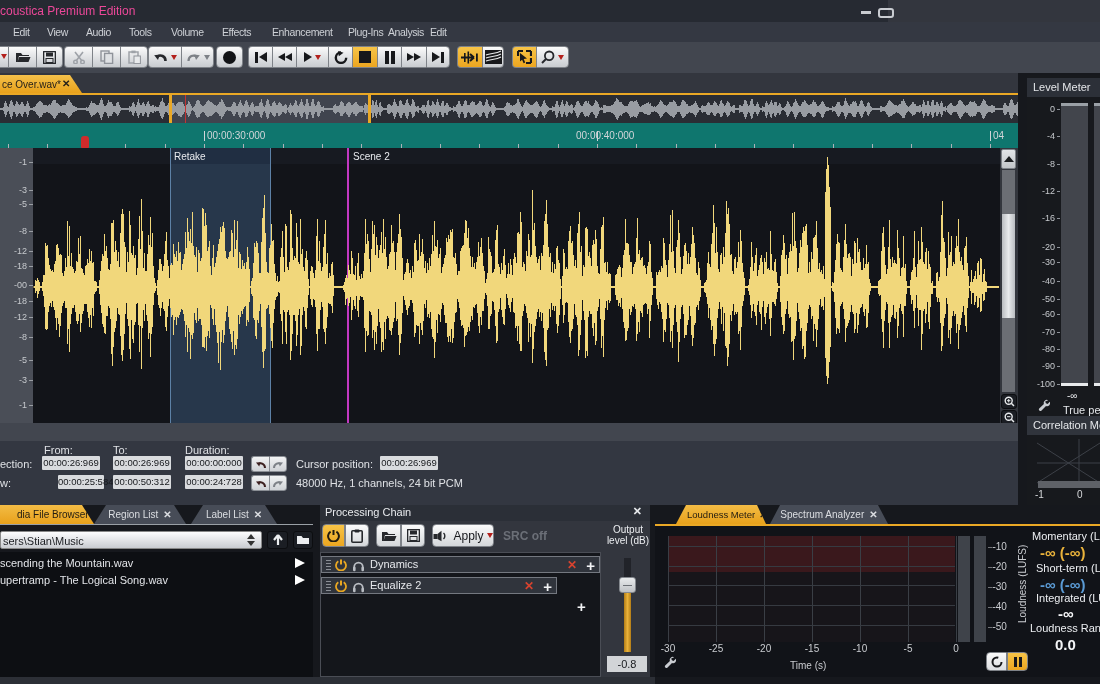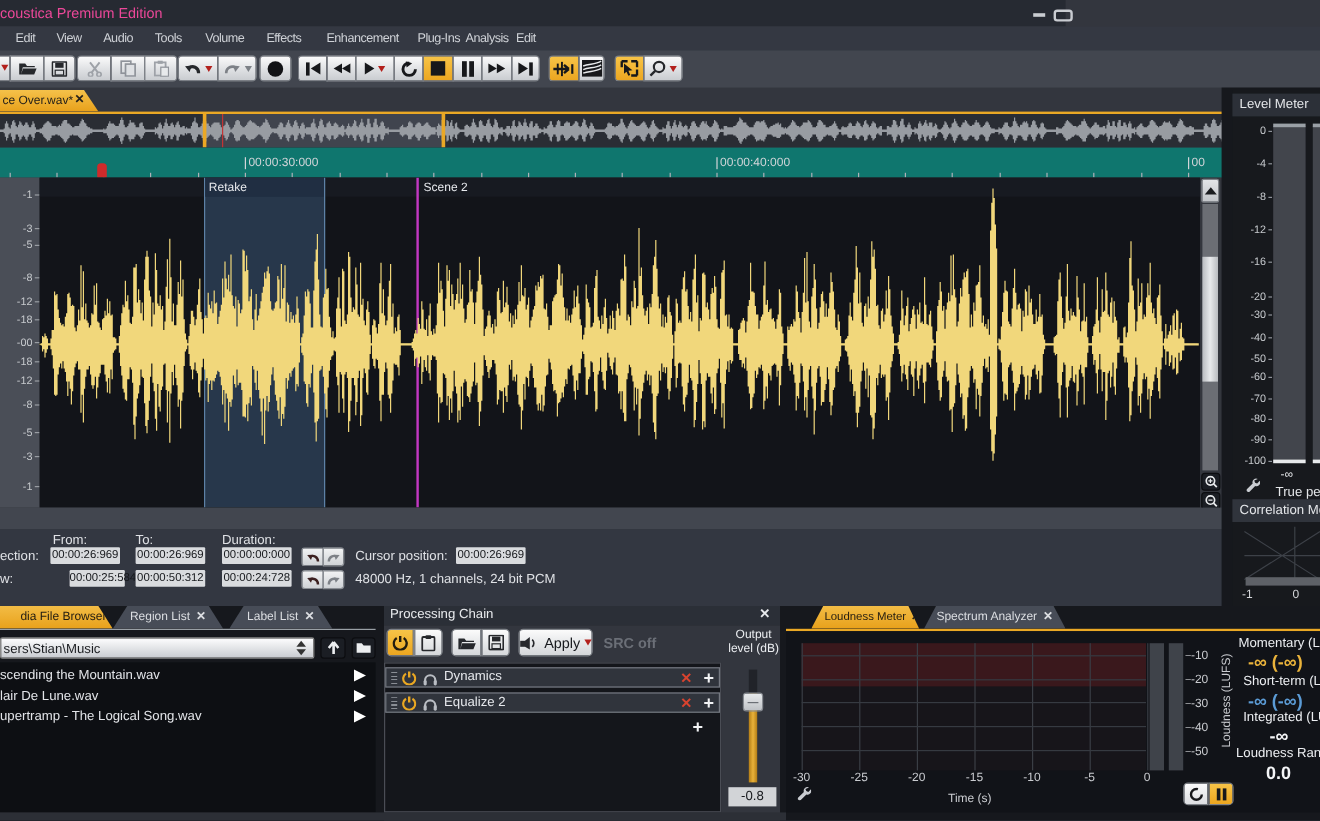--- a/index.html
+++ b/index.html
@@ -222,23 +222,23 @@
       <div class="tick" style="left:754px"></div>
       <div class="tick" style="left:793px"></div>
       <div class="tick" style="left:833px"></div>
       <div class="tick" style="left:872px"></div>
       <div class="tick" style="left:911px"></div>
       <div class="tick" style="left:951px"></div>
       <div class="tick" style="left:990px"></div>
       <div style="position:absolute;left:204px;top:8px;width:1px;height:10px;background:#d2d5d9"></div>
       <div class="lbl" style="left:207px">00:00:30:000</div>
       <div style="position:absolute;left:597px;top:8px;width:1px;height:10px;background:#d2d5d9"></div>
-      <div class="lbl" style="left:600px">00:00:40:000</div>
+      <div class="lbl" style="left:576px">00:00:40:000</div>
       <div style="position:absolute;left:990px;top:8px;width:1px;height:10px;background:#d2d5d9"></div>
-      <div class="lbl" style="left:993px">00</div>
+      <div class="lbl" style="left:993px">04</div>
     </div>
     <div class="abs pin"></div>
     <div class="abs gutter">
       <div style="top:14px">-1</div>
       <i style="top:14px"></i>
       <div style="top:42px">-3</div>
       <i style="top:42px"></i>
       <div style="top:56px">-5</div>
       <i style="top:56px"></i>
       <div style="top:83px">-8</div>
@@ -404,21 +404,20 @@
         <path d="M5 11 L5 2 M5 1 L1 6 M5 1 L9 6" stroke="#eceef0" stroke-width="2.2" fill="none"></path>
       </svg>
     </div>
     <div class="darkbtn" style="left:293px;top:531px;width:20px;height:18px">
       <svg width="12" height="10" viewBox="0 0 12 10" style="">
         <path d="M0 9 L0 1 L4.5 1 L6 3 L12 3 L12 9 Z" fill="#eceef0"></path>
       </svg>
     </div>
     <div class="filelist">
       <div class="frow"><span>scending the Mountain.wav</span><span class="play"></span></div>
-      <div class="frow"><span>lair De Lune.wav</span><span class="play"></span></div>
       <div class="frow"><span>upertramp - The Logical Song.wav</span><span class="play"></span></div>
     </div>
     <div class="abs" style="left:320px;top:505px;width:330px;height:16px;background:#2b2f37;color:#e8eaed;font-size:11px">
       <span style="position:absolute;left:5px;top:1px">Processing Chain</span>
       <span style="position:absolute;right:8px;font-weight:bold">✕</span>
     </div>
     <div class="abs" style="left:320px;top:521px;width:330px;height:163px;background:#33363e"></div>
     <div class="abs grpL" style="left:322px;top:524px;width:23px;height:23px;background:linear-gradient(#f7c447,#eca620);border:1px solid #7e8288;display:flex;align-items:center;justify-content:center">
       <svg width="13" height="13" viewBox="0 0 13 13" style="">
         <path d="M6.5 1 L6.5 6" stroke="#221c10" stroke-width="2"></path>
@@ -463,21 +462,21 @@
         </svg></span>
       <span style="position:absolute;left:30px;top:3px"><svg width="13" height="12" viewBox="0 0 13 12" style="">
           <path d="M2.2 9 L2.2 7 A4.3 4.3 0 0 1 10.8 7 L10.8 9" fill="none" stroke="#b9bdc3" stroke-width="1.8"></path>
           <rect x="1" y="6.8" width="2.6" height="4.4" rx="1.2" fill="#b9bdc3"></rect>
           <rect x="9.4" y="6.8" width="2.6" height="4.4" rx="1.2" fill="#b9bdc3"></rect>
         </svg></span>
       <span style="position:absolute;left:48px;top:1px">Dynamics</span>
       <span class="redx" style="position:absolute;right:22px;top:1px">✕</span>
       <span class="plus" style="position:absolute;right:4px;top:0px">+</span>
     </div>
-    <div class="chainrow" style="top:577px;width:279px">
+    <div class="chainrow" style="top:577px;width:236px">
       <span style="position:absolute;left:4px;top:3px"><span style="display:inline-block;width:5px;height:10px;background:repeating-linear-gradient(#8a8e95 0,#8a8e95 1px,transparent 1px,transparent 3px)"></span></span>
       <span style="position:absolute;left:13px;top:2px"><svg width="12" height="12" viewBox="0 0 12 12" style="">
           <path d="M6 0.5 L6 5.5" stroke="#e9a722" stroke-width="2"></path>
           <path d="M3.3 2.3 A5 5 0 1 0 8.7 2.3" fill="none" stroke="#e9a722" stroke-width="1.8"></path>
         </svg></span>
       <span style="position:absolute;left:30px;top:3px"><svg width="13" height="12" viewBox="0 0 13 12" style="">
           <path d="M2.2 9 L2.2 7 A4.3 4.3 0 0 1 10.8 7 L10.8 9" fill="none" stroke="#b9bdc3" stroke-width="1.8"></path>
           <rect x="1" y="6.8" width="2.6" height="4.4" rx="1.2" fill="#b9bdc3"></rect>
           <rect x="9.4" y="6.8" width="2.6" height="4.4" rx="1.2" fill="#b9bdc3"></rect>
         </svg></span>

